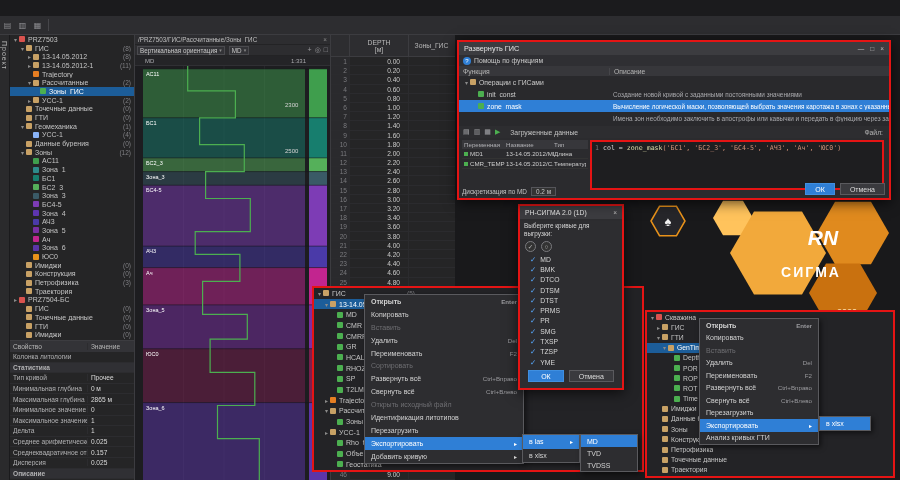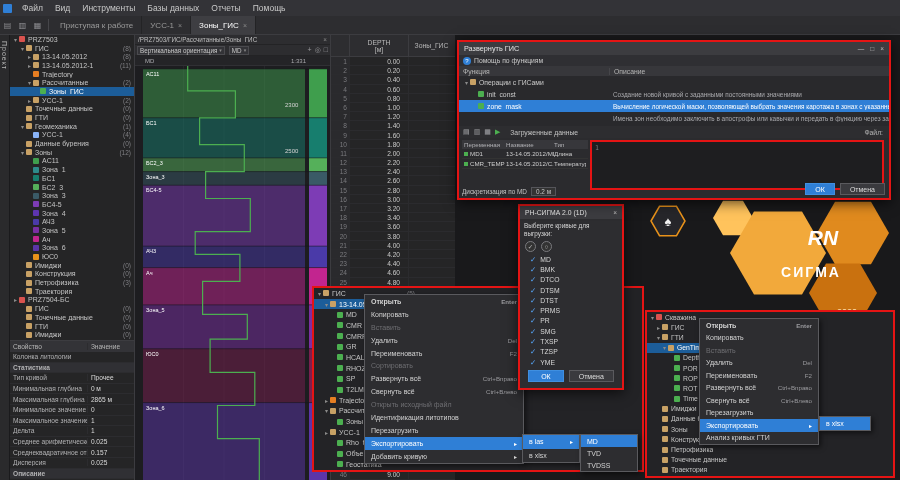--- a/index.html
+++ b/index.html
@@ -147,52 +147,28 @@
   #midsub{left:208px;top:146px;width:58px}
   #midsub2{left:266px;top:146px;width:58px}
   #gtimenu{left:52px;top:6px;width:120px}
   #gtisub{left:172px;top:104px;width:52px}
 </style>
 </head>
 <body>
 
 <div id="app">
 
-  <div class="menubar">
-    <span class="appicon"></span>
-    <div id="menu-items" style="display:flex">
-        <div class="mi">Файл</div>
-        <div class="mi">Вид</div>
-        <div class="mi">Инструменты</div>
-        <div class="mi">Базы данных</div>
-        <div class="mi">Отчеты</div>
-        <div class="mi">Помощь</div>
-      </div>
-  </div>
 
   <div class="tabrow">
     <div id="tool-icons" style="display:flex;align-items:center">
         <div class="tbi">▤</div>
         <div class="tbi">▥</div>
         <div class="tbi">▦</div>
       </div>
     <div class="tabsep"></div>
-    <div id="tabs" style="display:flex">
-        <div class="tab">
-          <span>Приступая к работе</span>
-        </div>
-        <div class="tab">
-          <span>УСС-1</span>
-          <span class="x">×</span>
-        </div>
-        <div class="tab active">
-          <span>Зоны_ГИС</span>
-          <span class="x">×</span>
-        </div>
-      </div>
   </div>
 
   <div class="lstrip">
     <div class="vt">Проект</div>
   </div>
 
   <div class="treepanel" id="tree">
       <div class="trow" style="height: 8.7px; font-size: 7px; padding-left: 2px;">
         <span class="arrow">▾</span>
         <span class="ticon" style="background: rgb(217, 83, 79);"></span>
@@ -863,20 +839,21 @@
               <span class="vc3">Температура</span>
             </div>
           </div>
       </div>
       <div class="discrow">
         <span>Дискретизация по MD</span>
         <span class="discval">0.2 м</span>
       </div>
       <div class="codebox">
         <span class="ln">1</span>
+        <span><span class="kw">col = </span><span class="fn">zone_mask</span><span class="str">('БС1', 'БС2_3', 'БС4-5', 'АЧ3', 'Ач', 'ЮС0')</span></span>
       </div>
       <div class="calcbtns">
         <span class="btn primary">ОК</span>
         <span class="btn">Отмена</span>
       </div>
     </div>
   </div>
 
   <div class="dialog redbox" id="expdlg">
     <div class="dtitle" style="font-size:6.8px">

